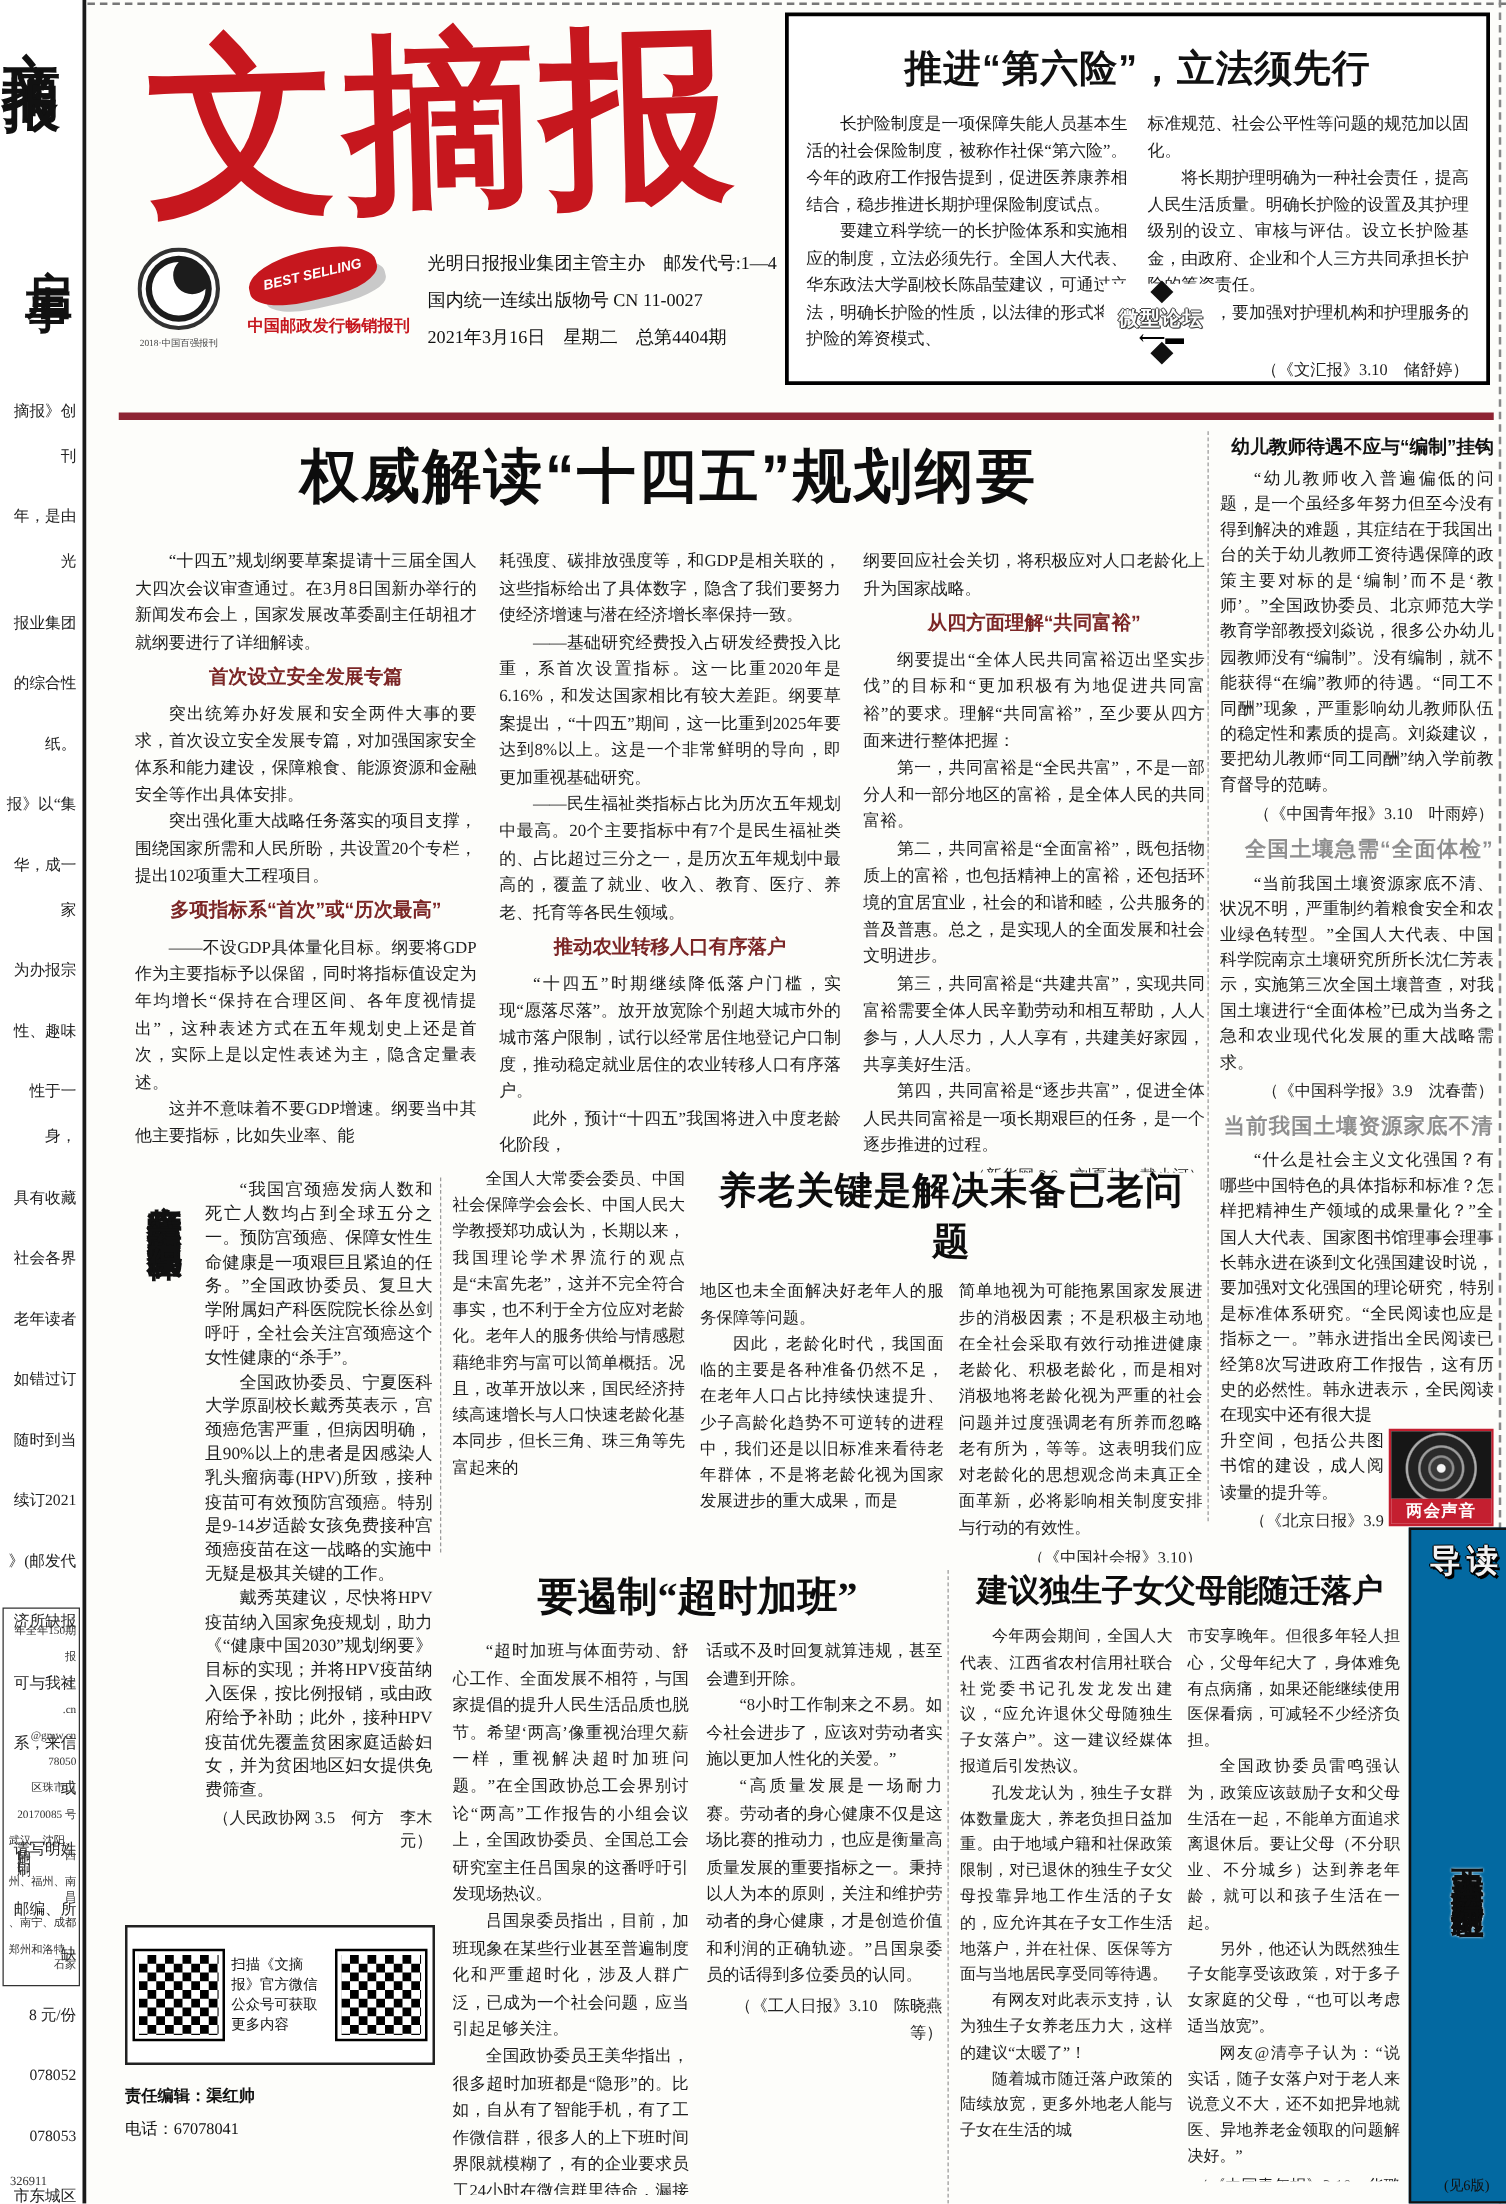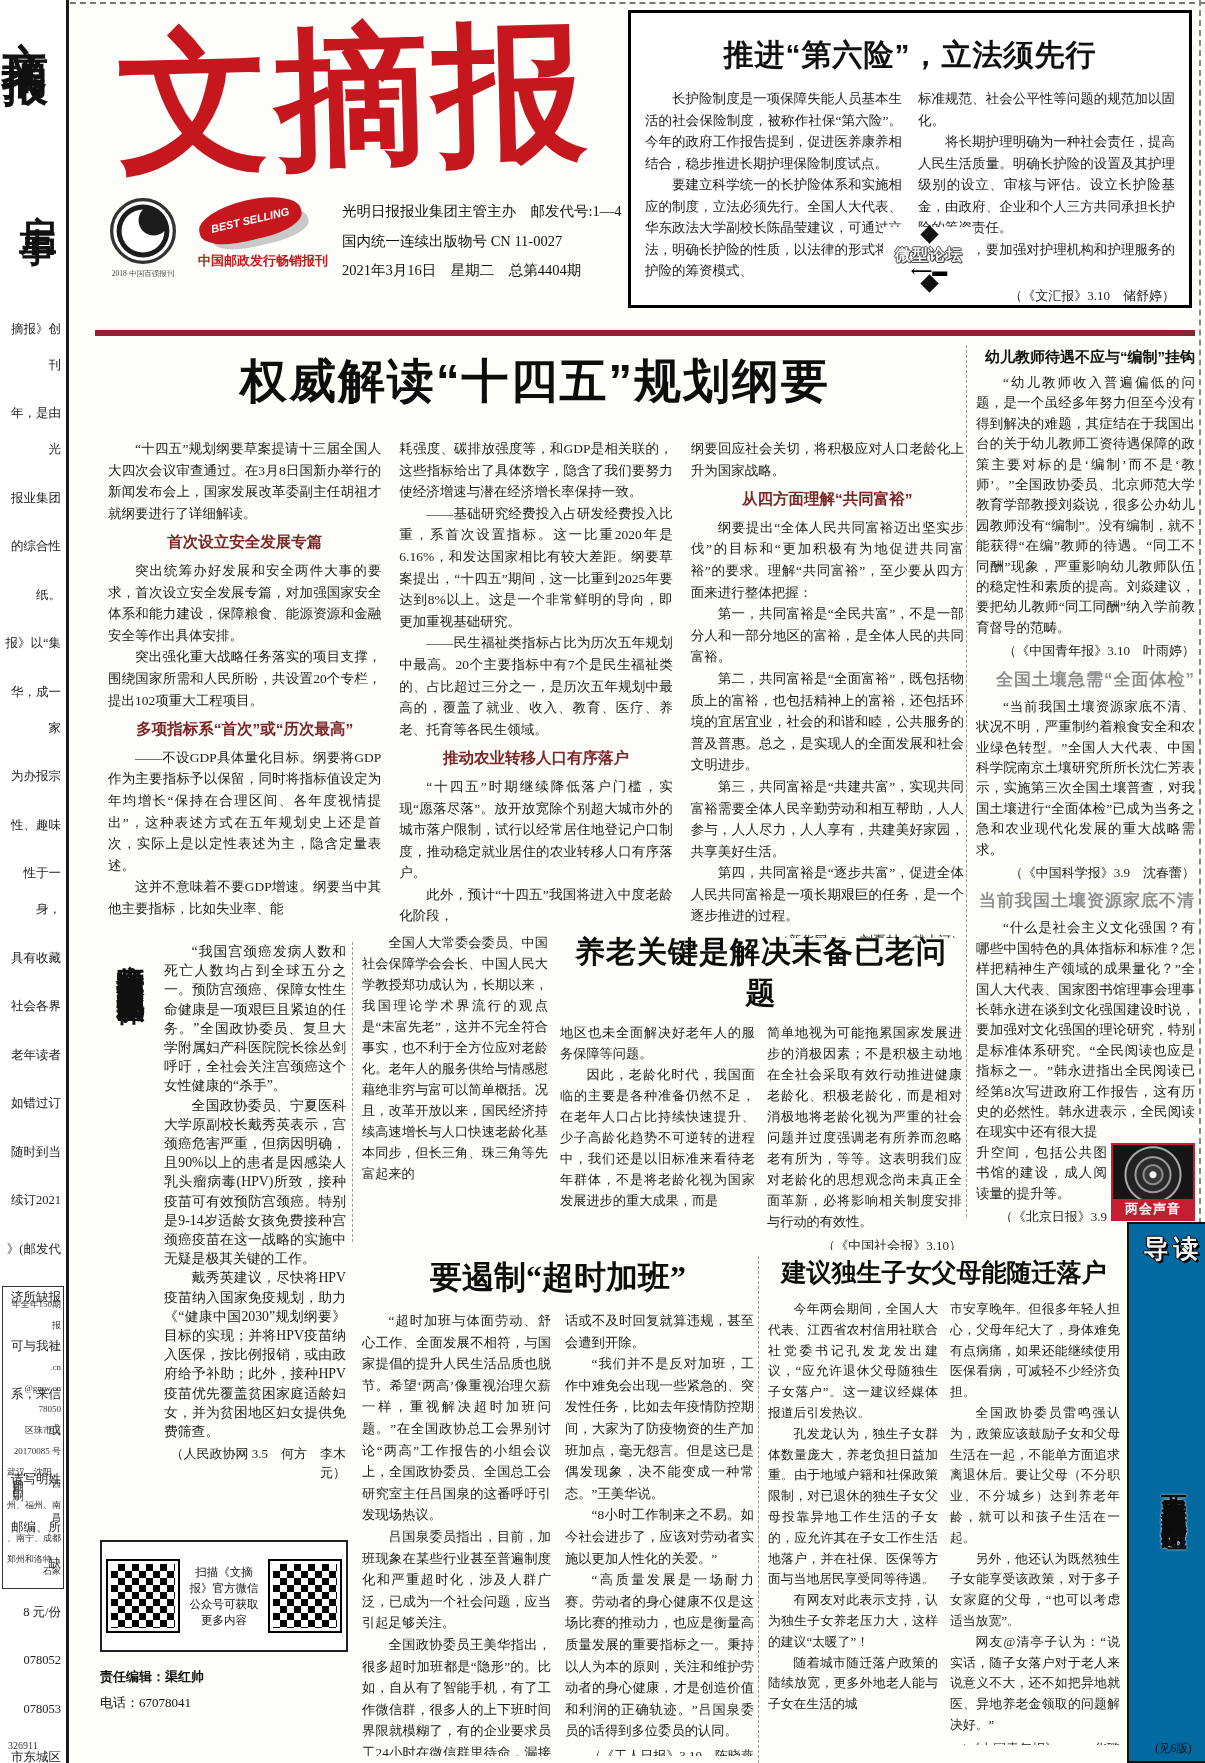--- a/index.html
+++ b/index.html
@@ -80,21 +80,21 @@
   .reloc .bcol{font-size:12.8px;line-height:20.8px;}
   
   .daodu{left:1127px;top:1222px;width:93px;height:541px;background:#0369a1;border:2px solid #111;box-sizing:border-box;overflow:hidden;text-align:center;}
   .daodu-label{margin-top:8px;font-family:"Liberation Sans","DejaVu Sans",sans-serif;font-weight:900;font-size:25px;letter-spacing:5px;color:#f2f2f2;
                text-shadow:-1px 0 #000,1px 0 #000,0 -1px #000,0 1px #000,2px 2px 0 #000;}
   .daodu-vhead{writing-mode:vertical-rl;margin:10px auto 0;font-weight:900;font-size:26px;line-height:60px;letter-spacing:2px;height:430px;color:#0d0d0d;text-shadow:0 0 2px #fff;}
   .daodu-ref{position:absolute;bottom:5px;left:0;right:0;font-size:11.5px;color:#111;}
   
   .qr-box{left:100px;top:1540px;width:248px;height:112px;border:2px solid #222;box-sizing:border-box;display:flex;align-items:center;gap:7px;padding:6px;background:#fff;}
   .qr{width:64px;height:64px;flex:none;background:conic-gradient(#000 25%, #fff 0 50%, #000 0 75%, #fff 0) 0 0/14px 14px #fff;outline:2px solid #000;border:3px solid #fff;}
-  .qr-caption{flex:1;font-size:11.5px;line-height:16px;text-align:center;color:#111;}
+  .qr-caption{flex:1;font-size:11.5px;line-height:16px;color:#111;}
   .admin-line{left:100px;top:1668px;width:248px;font-size:13px;color:#111;font-weight:bold;}
   .admin-line2{left:100px;top:1694px;width:248px;font-size:13px;color:#111;}
 </style>
 </head>
 <body>
 
 <div class="page">
 
   <div class="abs dash-top"></div>
   <div class="abs dash-right"></div>
@@ -295,21 +295,20 @@
   <div class="abs overtime">
     <div class="b-article-head" style="font-size:32px;">要遏制“超时加班”</div>
     <div class="cols">
       <div class="bcol">
           <p>“超时加班与体面劳动、舒心工作、全面发展不相符，与国家提倡的提升人民生活品质也脱节。希望‘两高’像重视治理欠薪一样，重视解决超时加班问题。”在全国政协总工会界别讨论“两高”工作报告的小组会议上，全国政协委员、全国总工会研究室主任吕国泉的这番呼吁引发现场热议。</p>
           <p>吕国泉委员指出，目前，加班现象在某些行业甚至普遍制度化和严重超时化，涉及人群广泛，已成为一个社会问题，应当引起足够关注。</p>
           <p>全国政协委员王美华指出，很多超时加班都是“隐形”的。比如，自从有了智能手机，有了工作微信群，很多人的上下班时间界限就模糊了，有的企业要求员工24小时在微信群里待命，漏接电</p>
         </div>
       <div class="bcol cont-first">
           <p>话或不及时回复就算违规，甚至会遭到开除。</p>
-          <p>“我们并不是反对加班，工作中难免会出现一些紧急的、突发性任务，比如去年疫情防控期间，大家为了防疫物资的生产加班加点，毫无怨言。但是这已是偶发现象，决不能变成一种常态。”王美华说。</p>
           <p>“8小时工作制来之不易。如今社会进步了，应该对劳动者实施以更加人性化的关爱。”</p>
           <p>“高质量发展是一场耐力赛。劳动者的身心健康不仅是这场比赛的推动力，也应是衡量高质量发展的重要指标之一。秉持以人为本的原则，关注和维护劳动者的身心健康，才是创造价值和利润的正确轨迹。”吕国泉委员的话得到多位委员的认同。</p>
           <div class="sig">（《工人日报》3.10　陈晓燕等）</div>
         </div>
     </div>
   </div>
 
   <div class="abs vline" style="left:758px;top:1256px;height:507px;"></div>
 
   <div class="abs reloc">

